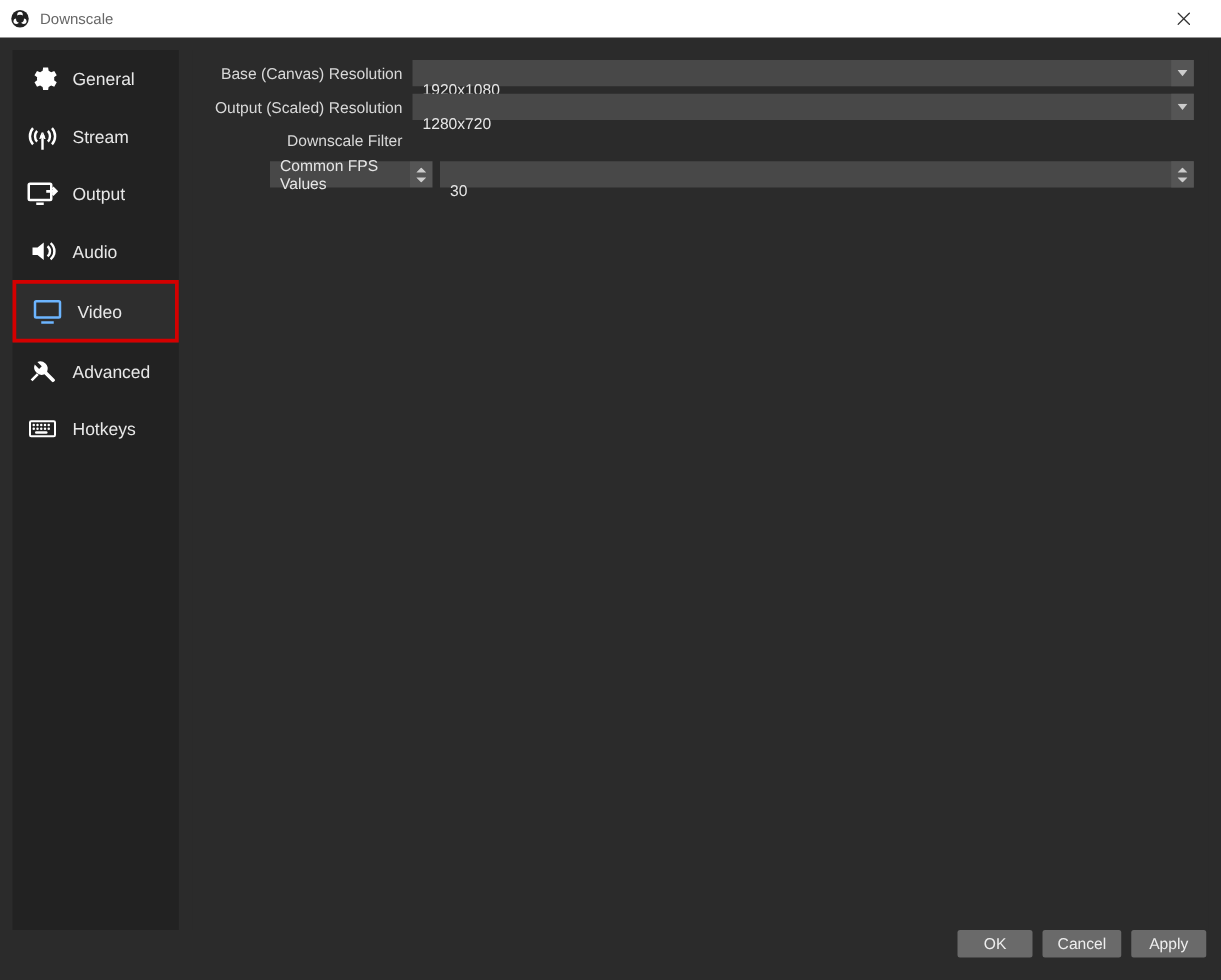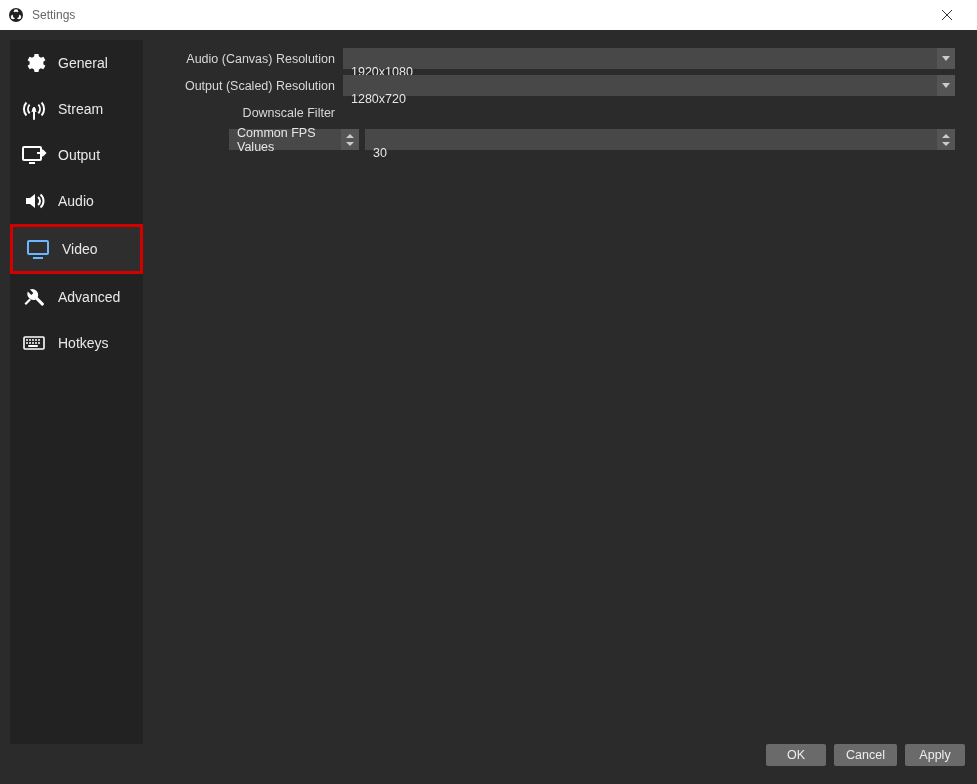--- a/index.html
+++ b/index.html
@@ -2,21 +2,21 @@
 <html><head>
 <meta charset="utf-8">
 <style>
   * { box-sizing: border-box; margin: 0; padding: 0; }
   html, body { width: 977px; height: 784px; font-family: "Segoe UI", Arial, sans-serif; font-size: 13px; background: #f0f0f0; overflow: hidden; }
   .window { width: 977px; height: 784px; background: #ffffff; display: flex; flex-direction: column; }
   .titlebar { height: 30px; display: flex; align-items: center; padding: 0 8px; background: #ffffff; color: #555; }
   .titlebar .appicon { width: 16px; height: 16px; margin-right: 8px; display: flex; align-items: center; justify-content: center; }
   .titlebar .title { flex: 1; font-size: 12px; color: #666; }
   .titlebar .winbtn { width: 45px; height: 30px; display: flex; align-items: center; justify-content: center; color: #333; }
-  .body { flex: 1; display: flex; background: #2b2b2b; padding: 10px 10px 0 10px; gap: 24px; justify-content: flex-end; }
+  .body { flex: 1; display: flex; background: #2b2b2b; padding: 10px 10px 0 10px; gap: 11px; justify-content: flex-end; }
   .sidebar { width: 133px; background: #222222; display: flex; flex-direction: column; }
   .sidebar-item { height: 46px; display: flex; align-items: center; gap: 10px; padding: 0 10px; color: #e8e8e8; cursor: pointer; }
   .sidebar-item.active { background: #2e2e2e; border: 3px solid #d40000; border-radius: 0; height: 50px; box-sizing: border-box; padding: 0 11px; }
   .sidebar-item .icon { width: 28px; height: 28px; display: flex; align-items: center; justify-content: center; color: #fff; flex-shrink: 0; }
   .sidebar-item .label { font-size: 14px; }
   .content { flex: 1; background: #2b2b2b; padding: 8px 12px 8px 0; display: flex; flex-direction: column; gap: 6px; }
   .row { display: flex; align-items: center; height: 21px; gap: 6px; }
   .row-label { width: 170px; text-align: right; color: #d8d8d8; font-size: 12.5px; padding-right: 2px; }
   .combo { flex: 1; height: 21px; background: #484848; color: #e6e6e6; display: flex; align-items: center; font-size: 12.5px; position: relative; }
   .combo .value { flex: 1; padding: 0 8px; overflow: hidden; white-space: nowrap; margin-top: 26px; }
@@ -37,21 +37,21 @@
   <div class="titlebar">
     <span class="appicon">
       <svg width="16" height="16" viewBox="0 0 16 16">
           <circle cx="8" cy="8" r="7" fill="#222"></circle>
           <circle cx="8" cy="4.5" r="2.2" fill="#fff"></circle>
           <circle cx="5" cy="10" r="2.2" fill="#fff"></circle>
           <circle cx="11" cy="10" r="2.2" fill="#fff"></circle>
           <circle cx="8" cy="8" r="3.2" fill="#222"></circle>
         </svg>
     </span>
-    <span class="title">Settings</span>
+    <span class="title">Downscale</span>
     <div class="winbtn">
       <svg width="10" height="10" viewBox="0 0 10 10">
           <line x1="0" y1="0" x2="10" y2="10" stroke="#333" stroke-width="1"></line>
           <line x1="10" y1="0" x2="0" y2="10" stroke="#333" stroke-width="1"></line>
         </svg>
     </div>
   </div>
 
   <div class="body">
 
@@ -137,21 +137,21 @@
             </svg>
         </span>
         <span class="label">Hotkeys</span>
       </div>
 
     </div>
 
     <div class="content">
 
       <div class="row">
-        <div class="row-label">Audio (Canvas) Resolution</div>
+        <div class="row-label">Base (Canvas) Resolution</div>
         <div class="combo">
           <div class="value">1920x1080</div>
           <div class="caret">
             <svg width="8" height="5" viewBox="0 0 8 5">
                 <path d="M0 0l4 5 4-5z" fill="#ccc"></path>
               </svg>
           </div>
         </div>
       </div>
 

